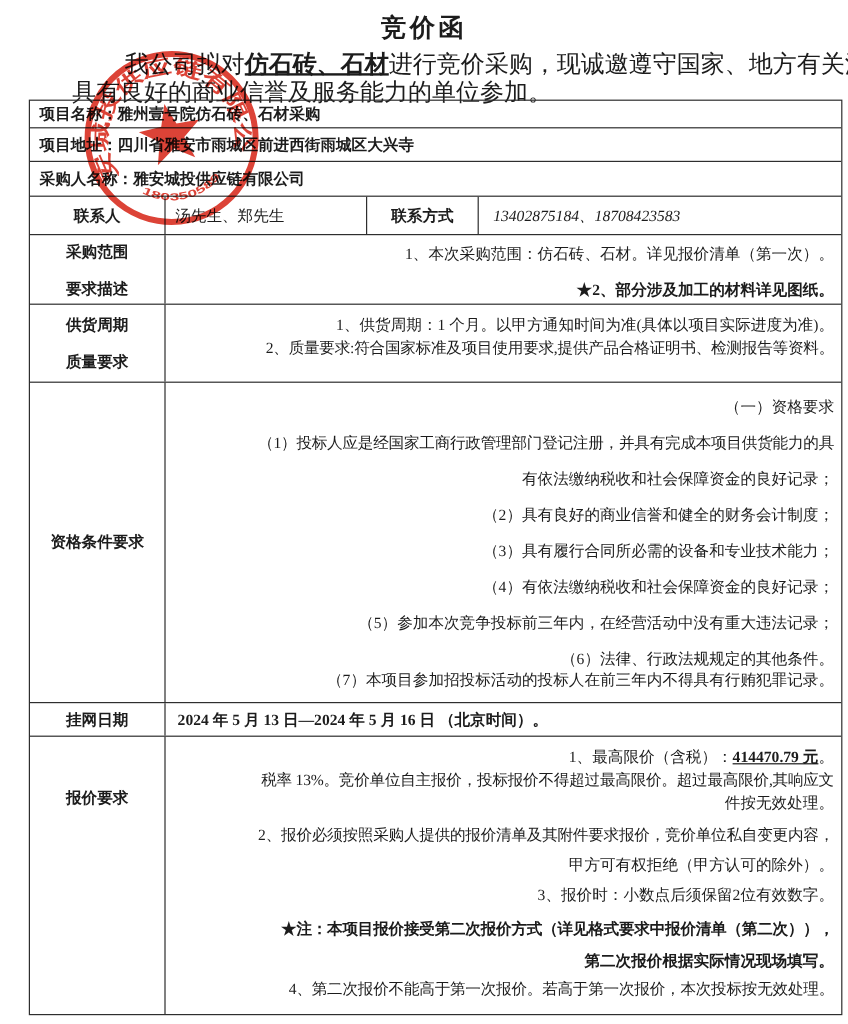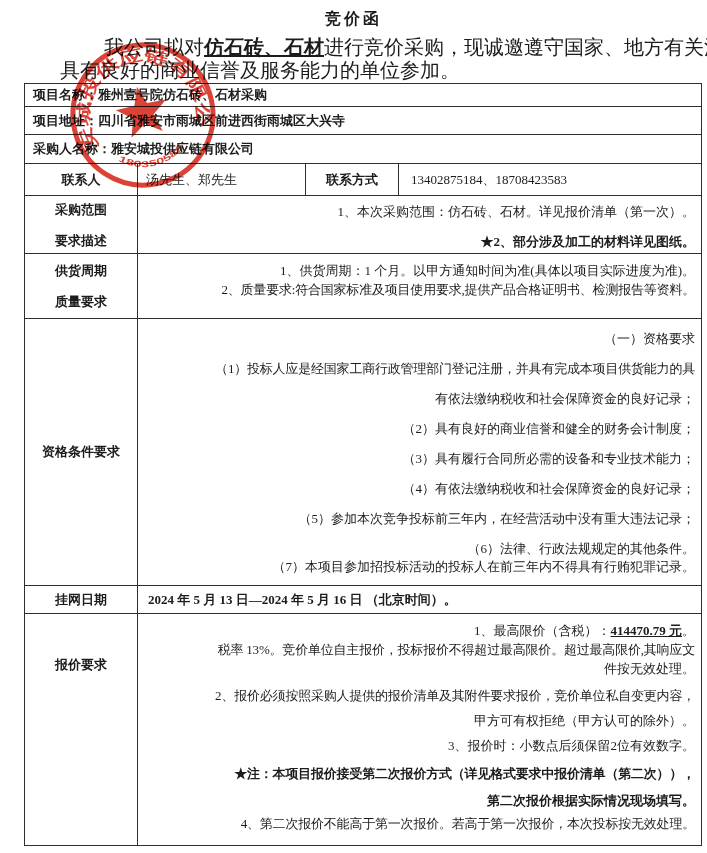--- a/index.html
+++ b/index.html
@@ -1,21 +1,21 @@
 <!DOCTYPE html>
 <html><head>
 <meta charset="utf-8">
 <style>
   html,body{margin:0;padding:0;background:#ffffff;}
   body{width:707px;height:853px;overflow:hidden;
        font-family:"Liberation Serif","DejaVu Serif",serif;color:#1c1c1c;}
   .page{position:relative;width:707px;height:853px;background:#fff;}
 
   .doc-title{margin:0;padding-top:9px;text-align:center;
-             font-size:16px;font-weight:bold;letter-spacing:3px;}
+             font-size:21px;font-weight:bold;letter-spacing:3px;}
 
   .intro{margin:6px 24px 0 24px;font-size:20px;line-height:23px;}
   .intro-l1{padding-left:80px;white-space:nowrap;}
   .intro-l2{padding-left:36px;white-space:nowrap;}
   .emph-u{font-weight:bold;text-decoration:underline;}
 
   .bid-table{position:absolute;left:24px;top:83px;width:676px;
              border:1.5px solid #2e2e2e;box-sizing:content-box;
              display:flex;flex-direction:column;background:transparent;
              font-size:13px;}
@@ -31,21 +31,21 @@
   .lbl-cell{width:113px;flex:0 0 113px;border-right:1.5px solid #2e2e2e;
             display:flex;flex-direction:column;align-items:center;justify-content:center;
             font-weight:bold;text-align:center;}
   .content-cell{flex:1;padding:0 6px 0 10px;text-align:right;}
   .nw{white-space:nowrap;letter-spacing:-0.2px;}
 
   .contact-name{width:168px;flex:0 0 168px;border-right:1.5px solid #2e2e2e;
                 display:flex;align-items:center;padding-left:8px;}
   .contact-mlabel{width:93px;flex:0 0 93px;border-right:1.5px solid #2e2e2e;
                 display:flex;align-items:center;justify-content:center;font-weight:bold;}
-  .contact-phone{flex:1;display:flex;align-items:center;padding-left:12px;}
+  .contact-phone{flex:1;display:flex;align-items:center;padding-left:12px;font-style:italic;}
 
   .lbl-2line div{line-height:31px;}
   .q-label{justify-content:center;}
   .quote-label{justify-content:flex-start;padding-top:42px;}
 
   .content-cell p{margin:0;line-height:18px;}
   .scope-cell{padding-top:7px;}
   .scope-cell .it2{margin-top:12px;}
   .supply-cell{padding-top:6px;}
   .supply-cell p{line-height:17px;margin-top:2px;}

